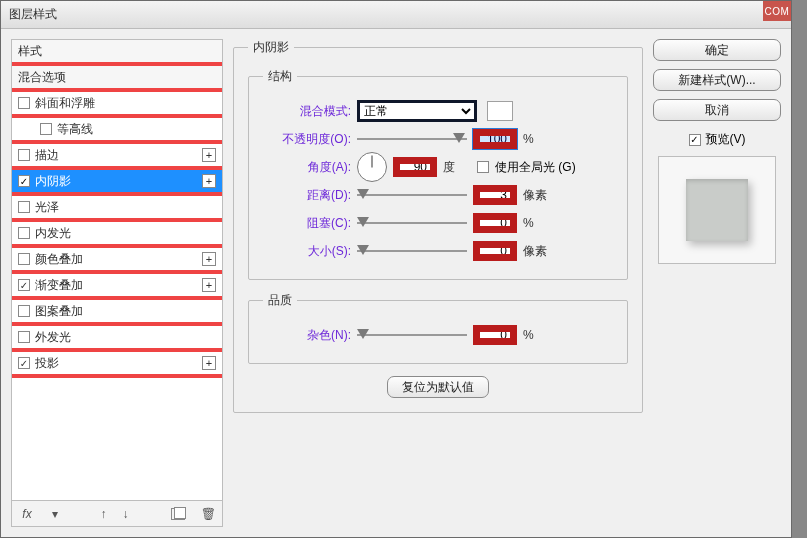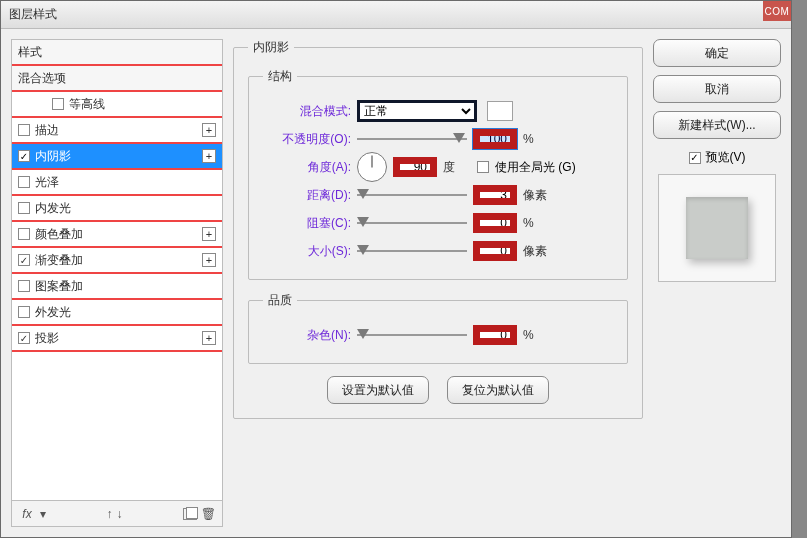--- a/index.html
+++ b/index.html
@@ -4,28 +4,28 @@
 <style>
 *{box-sizing:border-box;margin:0;padding:0;font-family:"Microsoft YaHei",SimSun,Arial,sans-serif;font-size:12px}
 body{background:#888}
 .dialog{width:792px;height:538px;background:#f0f0f0;border:1px solid #6a6a6a;position:relative;display:flex;flex-direction:column}
 .titlebar{height:28px;background:linear-gradient(#f4f4f4,#dedede);border-bottom:1px solid #bbb;display:flex;align-items:center;padding:0 8px;justify-content:space-between}
 .titlebar-text{color:#333}
 .titlebar-corner{position:absolute;top:0;right:0;width:28px;height:20px;background:#c8544c;display:flex;align-items:center;justify-content:center;color:#fff;font-size:10px;letter-spacing:.5px}
 .body{flex:1;display:flex;padding:10px;gap:10px}
 .left{width:212px;display:flex;flex-direction:column;border:1px solid #bdbdbd;background:#fff}
 .style-list{flex:1;overflow:auto}
-.row{height:26px;display:flex;align-items:center;padding:0 6px;border-bottom:2px solid #ef4444;gap:5px;color:#2f2f2f;position:relative}
+.row{height:26px;display:flex;align-items:center;padding:0 6px;border-bottom:4px solid #ef4444;gap:5px;color:#2f2f2f;position:relative}
 .row.header{background:#f6f6f6}
 .row.selected{background:#1e90ff;color:#fff}
 .row .cb{width:12px;height:12px;border:1px solid #888;background:#fff;display:inline-flex;align-items:center;justify-content:center;font-size:10px;color:#333}
 .row.selected .cb{color:#000}
 .row .plus{margin-left:auto;width:14px;height:14px;border:1px solid #888;background:#fff;display:flex;align-items:center;justify-content:center;font-size:11px;line-height:1;color:#333}
-.row.indent{padding-left:40px}
-.left-footer{height:26px;border-top:1px solid #bdbdbd;background:#f3f3f3;display:flex;align-items:center;gap:4px;padding:0 6px;color:#555}
+.row.indent{padding-left:28px}
+.left-footer{height:26px;border-top:1px solid #bdbdbd;background:#f3f3f3;display:flex;align-items:center;gap:16px;padding:0 6px;color:#555}
 .left-footer .spacer{flex:1}
 .ficon{width:18px;height:18px;display:flex;align-items:center;justify-content:center;color:#555;font-style:italic}
 .center{flex:1;position:relative}
 fieldset{border:1px solid #bdbdbd;border-radius:2px;margin-bottom:12px;padding:12px 14px 14px}
 legend{padding:0 5px;color:#333}
 .form-row{display:flex;align-items:center;height:28px;gap:6px}
 .lab{width:88px;text-align:right;color:#6d28d9}
 select{height:22px;width:120px;border:3px solid #0f172a;background:#fff}
 .swatch{width:26px;height:20px;border:1px solid #a0a0a0;background:#fff;margin-left:4px}
 .slider{width:110px;height:14px;position:relative}
@@ -33,21 +33,21 @@
 .slider .thumb{position:absolute;top:1px;width:0;height:0;border-left:6px solid transparent;border-right:6px solid transparent;border-top:10px solid #7a7a7a}
 input.num{width:44px;height:20px;border:7px solid #b91c1c;text-align:right;padding:0 3px;background:#fff}
 input.num.hl{background:#cfe6ff;outline:1px solid #2a7bd8;color:#003}
 .unit{color:#333}
 .angle{width:30px;height:30px;border:1px solid #7a7a7a;border-radius:50%;position:relative;background:#fff}
 .angle .hand{position:absolute;left:50%;top:50%;width:12px;height:1px;background:#333;transform-origin:left center;transform:rotate(-90deg)}
 .cb2{width:12px;height:12px;border:1px solid #888;background:#fff;display:inline-flex;align-items:center;justify-content:center;font-size:10px}
 .contour{width:34px;height:24px;border:1px solid #888;background:linear-gradient(135deg,#fff 0 49%,#888 49% 100%);position:relative}
 .contour::after{content:"";position:absolute;right:-12px;top:0;width:10px;height:24px;border:1px solid #888;border-left:none;background:#eee}
 .btn-row{display:flex;gap:18px;justify-content:center;margin-top:4px}
-.btn{height:22px;padding:13px 14px;border:1px solid #8a8a8a;background:linear-gradient(#fdfdfd,#e6e6e6);border-radius:7px;display:flex;align-items:center;color:#222;cursor:default}
+.btn{height:22px;padding:4px 14px;border:1px solid #8a8a8a;background:linear-gradient(#fdfdfd,#e6e6e6);border-radius:7px;display:flex;align-items:center;color:#222;cursor:default}
 .right{width:128px;display:flex;flex-direction:column;gap:8px;align-items:stretch}
 .right .btn{width:100%;justify-content:center}
 .preview-check{display:flex;align-items:center;justify-content:center;gap:5px;margin-top:2px}
 .preview-box{width:118px;height:108px;border:1px solid #bdbdbd;background:#f7f7f7;margin:0 auto;display:flex;align-items:center;justify-content:center}
 .preview-inner{width:62px;height:62px;background:#c9ccc9;box-shadow:3px 4px 8px rgba(0,0,0,.25),inset 0 2px 4px rgba(0,0,0,.15)}
 </style>
 </head>
 <body>
 
 <div class="dialog">
@@ -55,20 +55,24 @@
     <span class="titlebar-text">图层样式</span>
     <div class="titlebar-corner">COM</div>
   </div>
 
   <div class="body">
 
     <div class="left">
       <div class="style-list" id="style-list">
           <div class="row header">样式</div>
           <div class="row header">混合选项</div>
+          <div class="row">
+            <span class="cb"></span>
+            <span>斜面和浮雕</span>
+          </div>
           <div class="row indent">
             <span class="cb"></span>
             <span>等高线</span>
           </div>
           <div class="row">
             <span class="cb"></span>
             <span>描边</span>
             <span class="plus">+</span>
           </div>
           <div class="row selected">
@@ -195,30 +199,29 @@
             <div class="slider">
                 <div class="track"></div>
                 <div class="thumb" style="left:0"></div>
               </div>
             <input class="num" value="0" style="">
             <span class="unit">%</span>
           </div>
         </fieldset>
 
         <div class="btn-row">
-          <div class="btn">设置为默认值</div>
           <div class="btn">复位为默认值</div>
         </div>
       </fieldset>
     </div>
 
     <div class="right">
       <div class="btn">确定</div>
+      <div class="btn">新建样式(W)...</div>
       <div class="btn">取消</div>
-      <div class="btn">新建样式(W)...</div>
       <div class="preview-check">
         <span class="cb2">✓</span>
         <span>预览(V)</span>
       </div>
       <div class="preview-box">
         <div class="preview-inner"></div>
       </div>
     </div>
   </div>
 </div>

